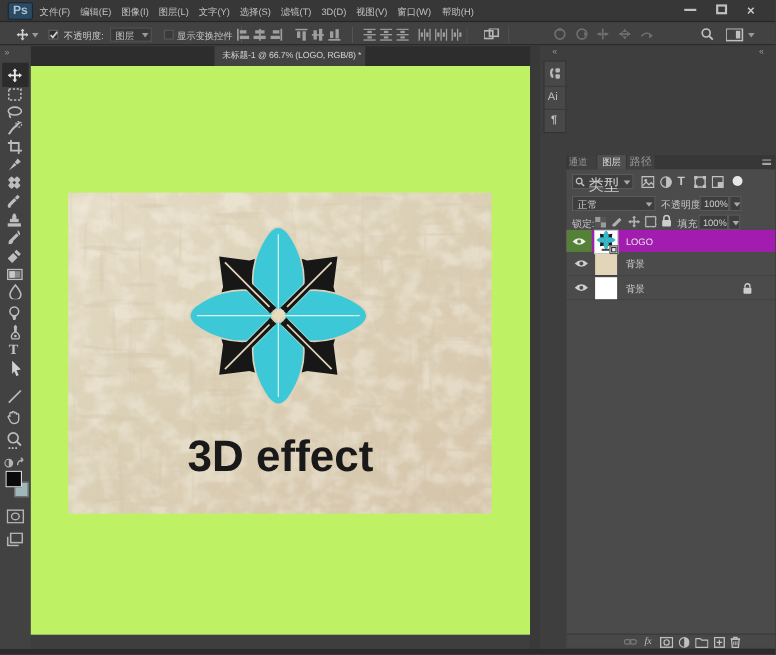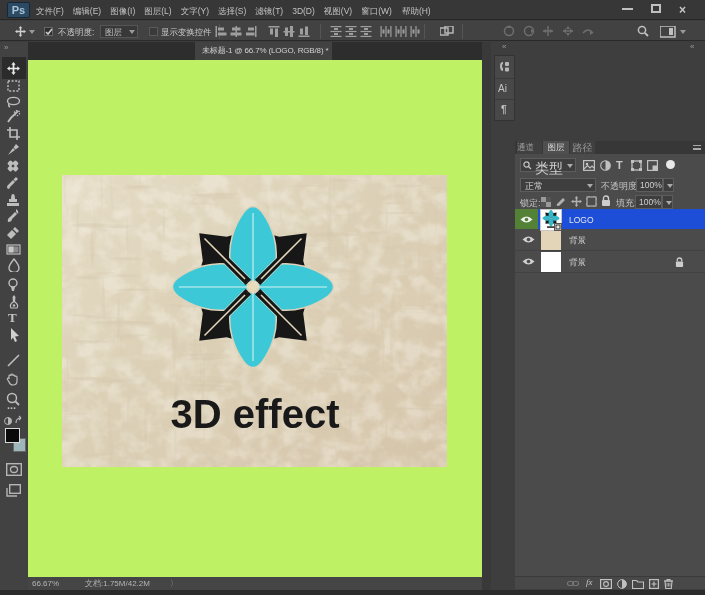--- a/index.html
+++ b/index.html
@@ -297,25 +297,20 @@
         <path d="M0 -74 V74"></path>
         <path d="M-74 0 H74"></path>
       </g>
       <path d="M0 -8 L1.8 -2.6 L5.7 -5.7 L2.6 -1.8 L8 0 L2.6 1.8 L5.7 5.7 L1.8 2.6 L0 8 L-1.8 2.6 L-5.7 5.7 L-2.6 1.8 L-8 0 L-2.6 -1.8 L-5.7 -5.7 L-1.8 -2.6 Z" fill="#e9dcbd" filter="url(#starblur)"></path>
     </g>
     <text x="193" y="253" font-family="Liberation Sans, sans-serif" font-size="40" font-weight="bold" fill="#191919" text-anchor="middle" letter-spacing="0">3D effect</text>
   </svg>
   </div>
 </div>
 
-<div class="a" style="left:28px;top:577px;width:454px;height:13px;background:#454545;color:#b5b5b5;font-size:8px;line-height:13px">
-  <span style="position:absolute;left:4px">66.67%</span>
-  <span style="position:absolute;left:57px">文档:1.75M/42.2M</span>
-  <span style="position:absolute;left:142px;color:#9a9a9a">〉</span>
-</div>
 <div class="a" style="left:0;top:590px;width:705px;height:5px;background:#2b2b2b"></div>
 
 <div class="a" style="left:482px;top:42px;width:223px;height:548px;background:#3e3e3e" id="dock">
   <div class="a" style="left:0;top:0;width:9px;height:548px;background:#393939"></div>
   <div class="a" style="left:20px;top:0px;color:#9a9a9a;font-size:8px;letter-spacing:-1px">«</div>
   <div class="a" style="left:208px;top:0px;color:#9a9a9a;font-size:8px;letter-spacing:-1px">«</div>
 
   <div class="a" style="left:12px;top:13px;width:21px;height:66px;background:#484848;border:1px solid #333" id="minidock">
     <svg class="a" style="left:4px;top:5px" width="12" height="12" viewBox="0 0 12 12">
           <path d="M4 1 Q1 1 1 5 Q1 10 4 10 L4 7 Q3 7 3 5 Q3 3 4 3 Z" fill="#b8b8b8"></path>
@@ -420,21 +415,21 @@
             <path d="M0.5 4.5 Q6.5 -1.5 12.5 4.5 Q6.5 10.5 0.5 4.5 Z" fill="#cfcfcf"></path>
             <circle cx="6.5" cy="4.5" r="1.8" fill="#4b4b4b"></circle>
           </svg>
       <div class="a" style="left:26px;top:1px;width:20px;height:20px;background:#ffffff"></div>
       <div class="a" style="left:54px;top:6px;color:#d2d2d2;font-size:8.5px">背景</div>
       <svg class="a" style="left:160px;top:6px" width="9" height="11" viewBox="0 0 10 12">
             <rect x="1" y="5" width="8" height="6" rx="1" fill="#cdcdcd"></rect>
             <path d="M2.5 5 V3.5 Q2.5 1 5 1 Q7.5 1 7.5 3.5 V5" fill="none" stroke="#cdcdcd" stroke-width="1.4"></path>
           </svg>
     </div>
-    <div class="a" style="left:0;top:70px;width:190px;height:20px;background:#1d4ed8">
+    <div class="a" style="left:0;top:70px;width:190px;height:20px;background:#a21caf">
       <div class="a" style="left:0;top:0;width:23px;height:20px;background:#538136"></div>
       <svg class="a" style="left:5px;top:6px" width="13" height="9" viewBox="0 0 13 9">
             <path d="M0.5 4.5 Q6.5 -1.5 12.5 4.5 Q6.5 10.5 0.5 4.5 Z" fill="#f0f0f0"></path>
             <circle cx="6.5" cy="4.5" r="1.8" fill="#538136"></circle>
           </svg>
       <div class="a" style="left:25px;top:0px;width:22px;height:22px;background:#fdfdfd;border:1px solid #c8c8c8">
         <svg width="20" height="20" viewBox="0 0 20 20">
               <g transform="translate(10,8.2) scale(0.105)">
                 <g fill="#1a1a1a">
                   <use href="#bpetal" transform="rotate(45)"></use>

